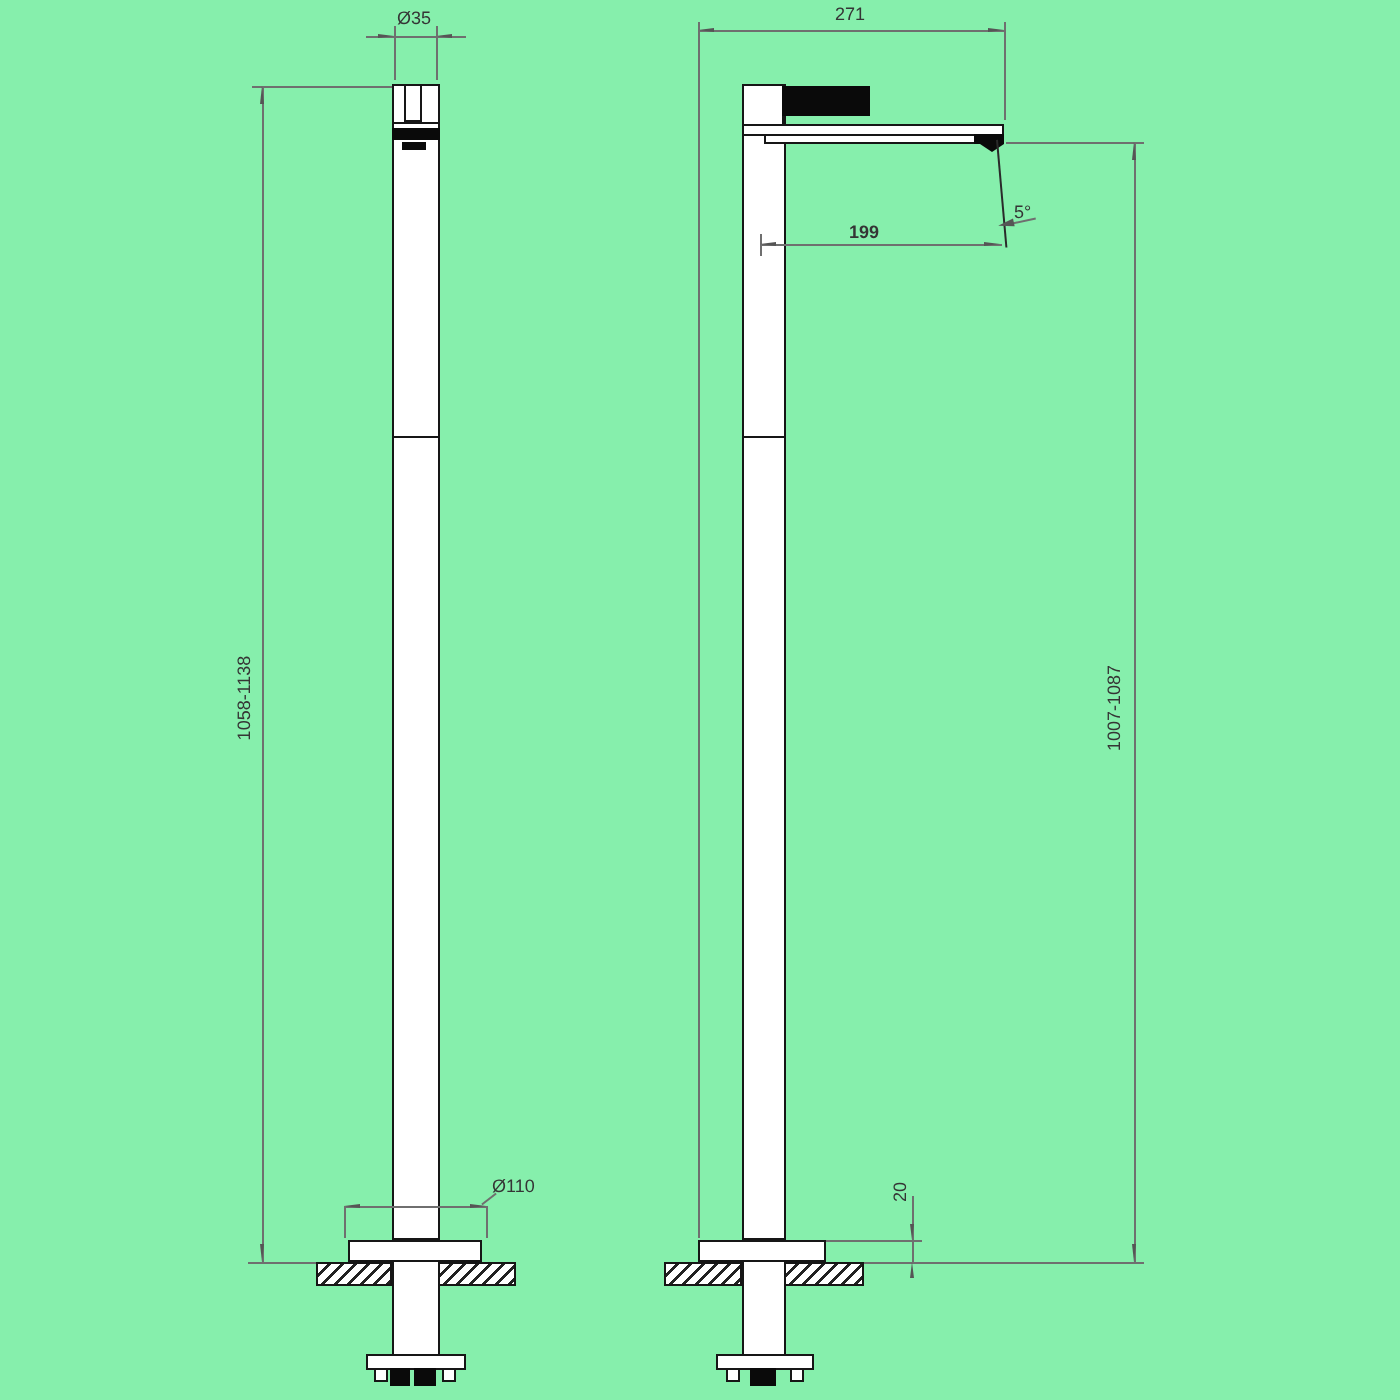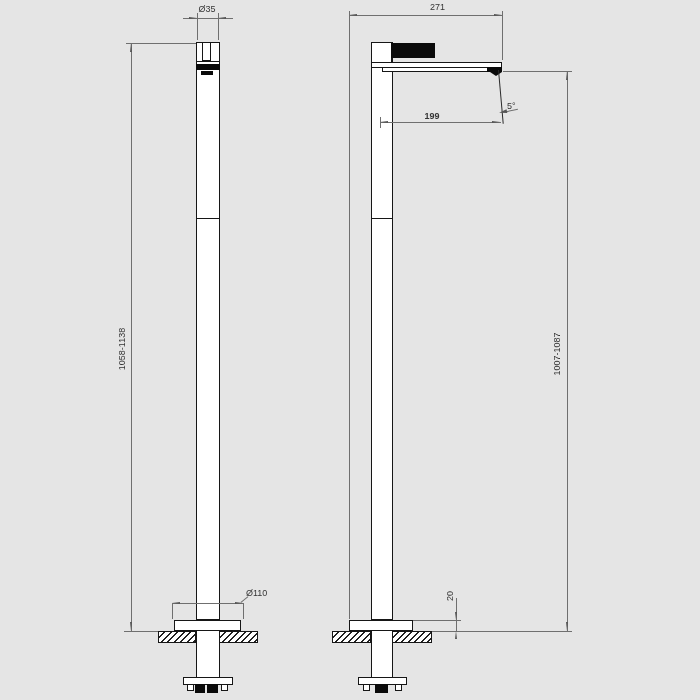--- a/index.html
+++ b/index.html
@@ -1,16 +1,16 @@
 <!DOCTYPE html>
 <html><head>
 <meta charset="utf-8">
 <style>
   html,body{margin:0;padding:0;background:#fff;}
-  .canvas{position:relative;width:700px;height:700px;background:#e5e5e5;overflow:hidden;
+  .canvas{position:relative;width:700px;height:700px;background:#86efac;overflow:hidden;
           font-family:"Liberation Sans", sans-serif;}
   
   .ol{position:absolute;background:#161616;}
   .box{position:absolute;border:1.6px solid #161616;background:#fff;box-sizing:border-box;}
   .pipe{position:absolute;border-left:1.6px solid #161616;border-right:1.6px solid #161616;background:#fff;box-sizing:border-box;}
   .blk{position:absolute;background:#0a0a0a;}
   
   .dl{position:absolute;background:#6f6f6f;}
   
   .hatch{position:absolute;border:1.2px solid #161616;box-sizing:border-box;
@@ -101,21 +101,21 @@
     <div class="dl" style="left:432px;top:631px;width:140px;height:1px;"></div>
 
     <div class="pipe" style="left:371px;top:631px;width:22px;height:46px;"></div>
     <div class="box" style="left:358px;top:677px;width:49px;height:8px;"></div>
     <div class="box" style="left:363px;top:684px;width:7px;height:7px;"></div>
     <div class="box" style="left:395px;top:684px;width:7px;height:7px;"></div>
     <div class="blk" style="left:375px;top:684px;width:13px;height:9px;"></div>
   </div>
 
   <div>
-    <div class="lbl ctr" style="left:405px;top:2px;width:40px;text-align:right;">271</div>
+    <div class="lbl ctr" style="left:405px;top:2px;width:40px;">271</div>
     <div class="dl" style="left:349px;top:15px;width:153px;height:1px;"></div>
     <div class="ar" style="left:349px;top:13.5px;border-width:1.5px 8px 1.5px 0;border-right-color:#555;"></div>
     <div class="ar" style="left:494px;top:13.5px;border-width:1.5px 0 1.5px 8px;border-left-color:#555;"></div>
     <div class="dl" style="left:349px;top:11px;width:1px;height:608px;"></div>
     <div class="dl" style="left:502px;top:11px;width:1px;height:49px;"></div>
   </div>
 
   <div>
     <div class="lbl ctr" style="left:414px;top:111px;width:36px;font-weight:bold;">199</div>
     <div class="dl" style="left:380px;top:122px;width:121px;height:1px;"></div>

